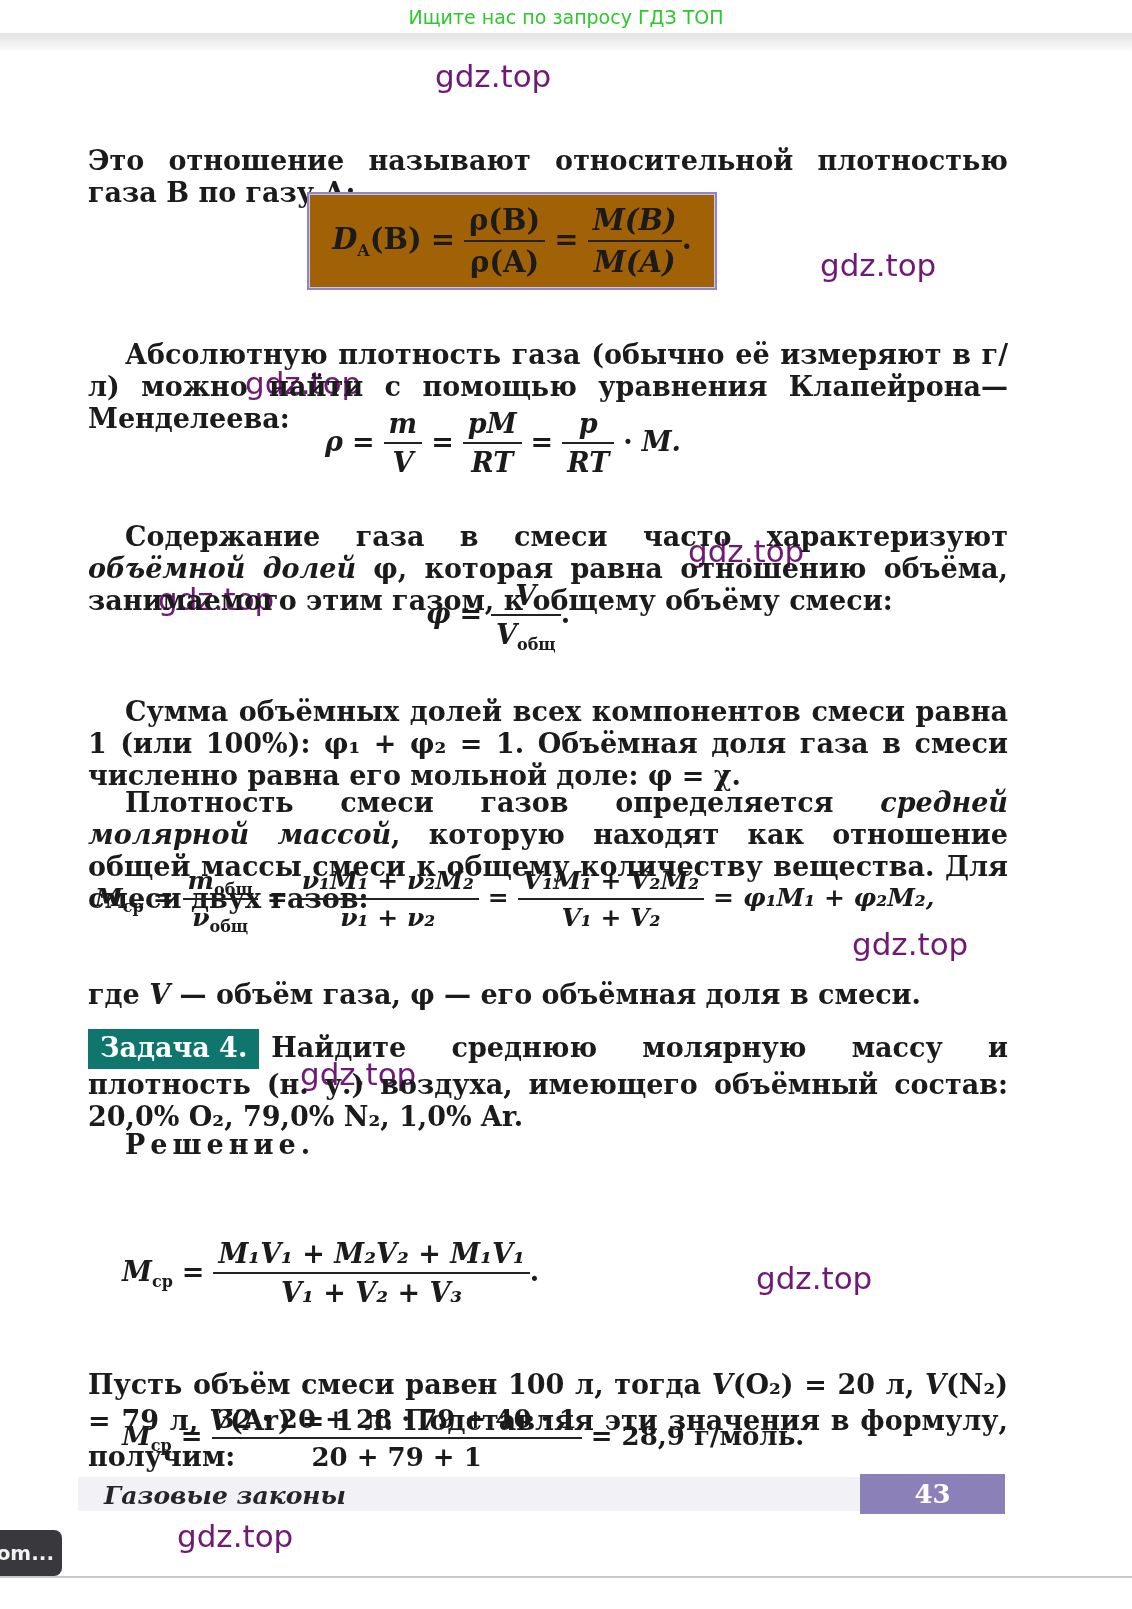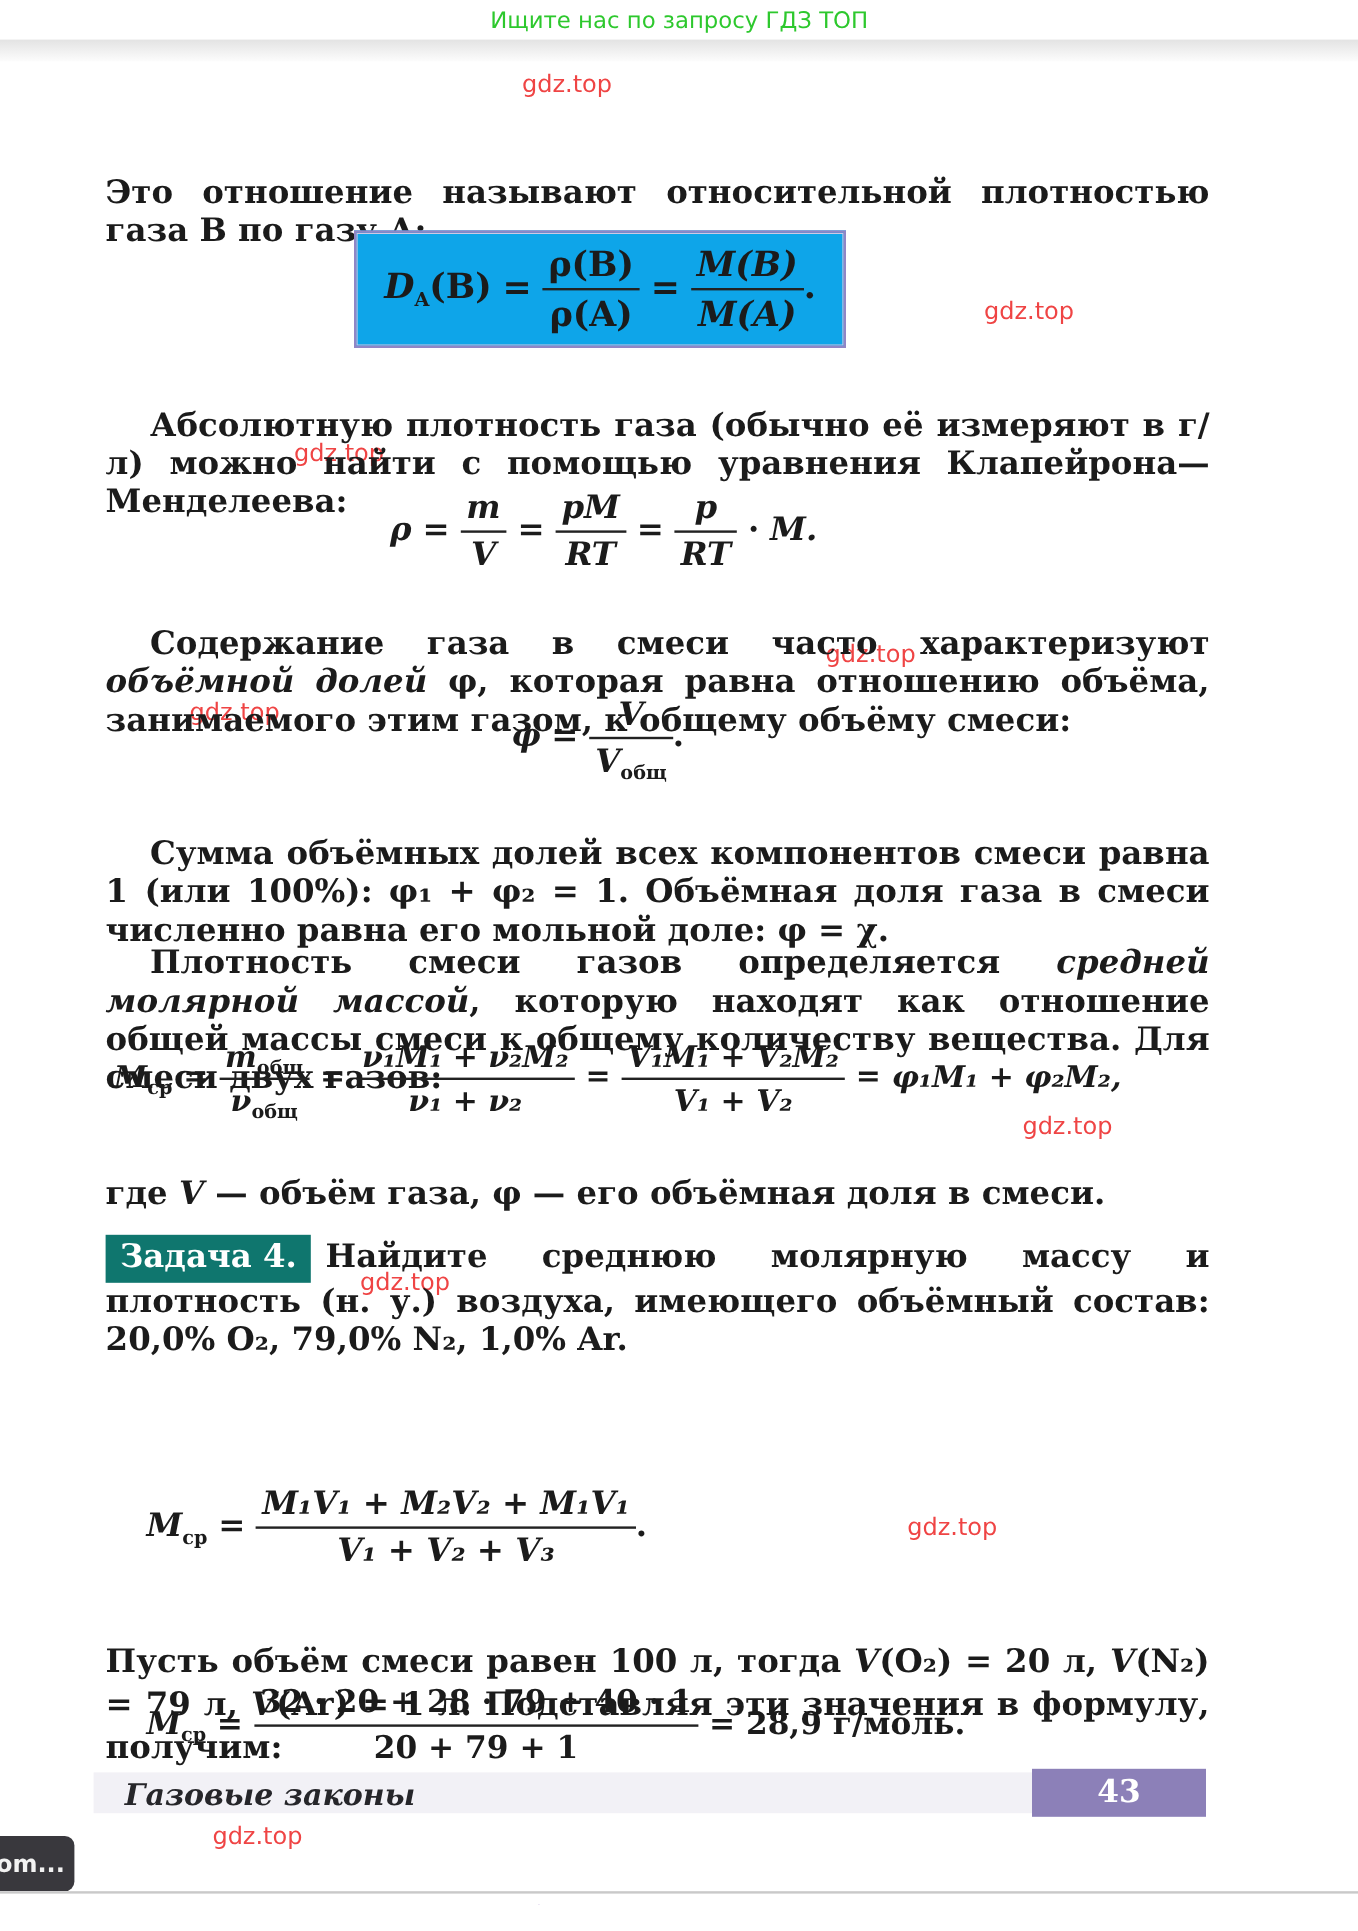--- a/index.html
+++ b/index.html
@@ -5,38 +5,38 @@
   html,body{margin:0;padding:0;background:#fff;}
   .page{position:relative;width:1132px;height:1587px;background:#ffffff;overflow:hidden;
         font-family:"DejaVu Serif","Liberation Serif",serif;color:#1b1b1b;}
   
   .promo{position:absolute;top:6px;left:0;width:100%;text-align:center;
          font-family:"DejaVu Sans","Liberation Sans",sans-serif;font-size:19px;color:#2dc82d;}
   .hdr-shadow{position:absolute;top:33px;left:0;width:100%;height:18px;
               background:linear-gradient(#e3e3e3,#fcfcfc);}
   
   .wm{position:absolute;font-family:"DejaVu Sans","Liberation Sans",sans-serif;
-      font-size:20px;color:#ef4444;white-space:nowrap;}
+      font-size:31px;color:#701a75;white-space:nowrap;}
   
   .para{position:absolute;left:88px;width:920px;font-size:27px;line-height:32px;
         font-weight:700;text-align:justify;}
   .ind{text-indent:37px;}
   .it{font-style:italic;}
   .loose{line-height:44px;}
   .tight2{line-height:36px;}
   
   .formula{position:absolute;font-style:italic;font-weight:700;font-size:27px;white-space:nowrap;}
   .formula .eq{font-style:normal;margin:0 9px;}
   .frac{display:inline-block;vertical-align:middle;text-align:center;}
   .frac .num{display:block;padding:0 5px 3px;}
   .frac .den{display:block;border-top:2px solid #222;padding:3px 5px 0;}
   .formula sub,.para sub{font-style:normal;font-size:16px;line-height:0;}
   .rm{font-style:normal;}
-  .fbox{position:absolute;top:192px;left:295px;width:406px;height:94px;
-        background:#0ea5e9;border:2px solid #9086c6;box-shadow:inset 0 0 0 1px #cfc8e4;
+  .fbox{position:absolute;top:192px;left:307px;width:406px;height:94px;
+        background:#a16207;border:2px solid #9086c6;box-shadow:inset 0 0 0 1px #cfc8e4;
         display:flex;align-items:center;justify-content:center;}
   .fbox .formula{position:static;font-size:29px;}
   .f2{top:408px;left:88px;width:830px;text-align:center;}
   .f3{top:580px;left:88px;width:820px;text-align:center;}
   .f4{top:866px;left:95px;font-size:25px;}
   .f5{top:1238px;left:122px;}
   .f6{top:1404px;left:122px;font-size:26px;}
   
   .task-label{display:inline-block;background:#0f766e;color:#ffffff;
               padding:3px 12px 5px;margin-right:12px;font-weight:700;}
@@ -105,20 +105,21 @@
   <p class="para ind" style="top:760px;"><span>Плотность смеси газов определяется </span><span class="it">средней молярной массой</span><span>, которую находят как отношение общей массы смеси к общему количеству вещества. Для смеси двух газов:</span></p>
 
   <div class="formula f4">
     <span>M</span><sub>ср</sub><span class="eq">=</span><span class="frac"><span class="num"><span>m</span><sub>общ</sub></span><span class="den"><span>ν</span><sub>общ</sub></span></span><span class="eq">=</span><span class="frac"><span class="num">ν₁M₁ + ν₂M₂</span><span class="den">ν₁ + ν₂</span></span><span class="eq">=</span><span class="frac"><span class="num">V₁M₁ + V₂M₂</span><span class="den">V₁ + V₂</span></span><span class="eq">=</span><span>φ₁M₁ + φ₂M₂,</span>
   </div>
 
   <p class="para" style="top:952px;"><span>где </span><span class="it">V</span><span> — объём газа, φ — его объёмная доля в смеси.</span></p>
 
   <p class="para" style="top:1002px;"><span class="task-label">Задача 4.</span><span>Найдите среднюю молярную массу и плотность (н. у.) воздуха, имеющего объёмный состав: 20,0% O₂, 79,0% N₂, 1,0% Ar.</span></p>
 
+  <p class="para solution" style="top:1102px;"><span>Решение.</span></p>
 
 
   <div class="formula f5">
     <span>M</span><sub>ср</sub><span class="eq">=</span><span class="frac"><span class="num">M₁V₁ + M₂V₂ + M₁V₁</span><span class="den">V₁ + V₂ + V₃</span></span><span class="rm">.</span>
   </div>
 
   <p class="para tight2" style="top:1340px;"><span>Пусть объём смеси равен 100 л, тогда </span><span class="it">V</span><span>(O₂) = 20 л, </span><span class="it">V</span><span>(N₂) = 79 л, </span><span class="it">V</span><span>(Ar) = 1 л. Подставляя эти значения в формулу, получим:</span></p>
 
   <div class="formula f6">
     <span>M</span><sub>ср</sub><span class="eq">=</span><span class="frac"><span class="num rm">32 · 20 + 28 · 79 + 40 · 1</span><span class="den rm">20 + 79 + 1</span></span><span class="eq rm">= 28,9 г/моль.</span>

